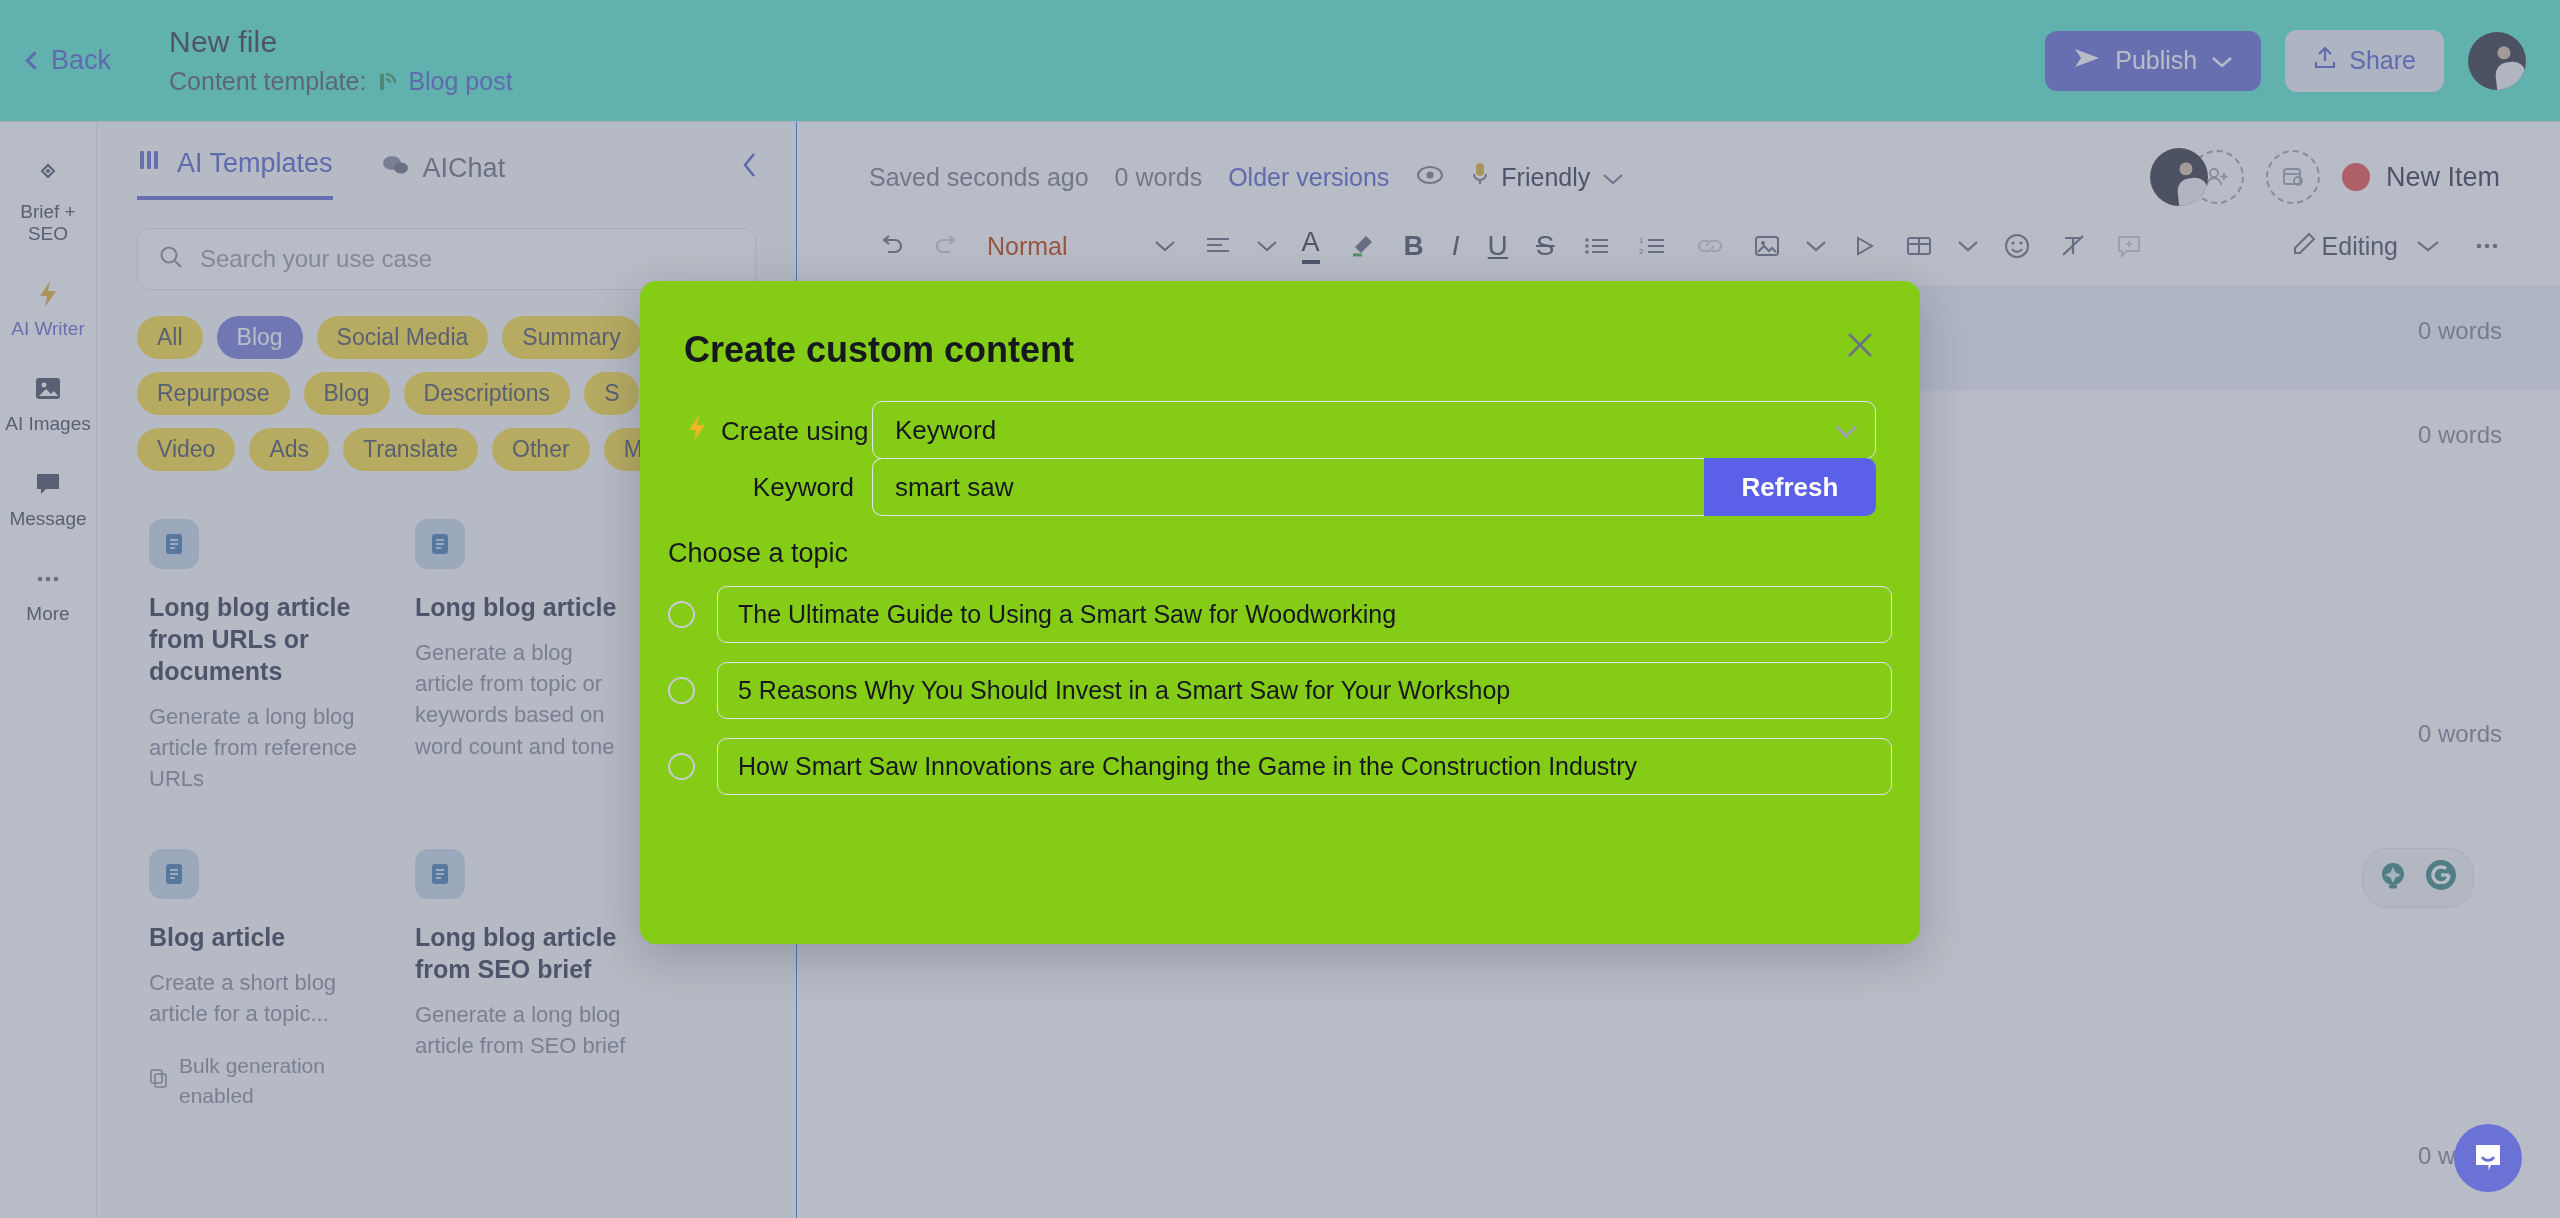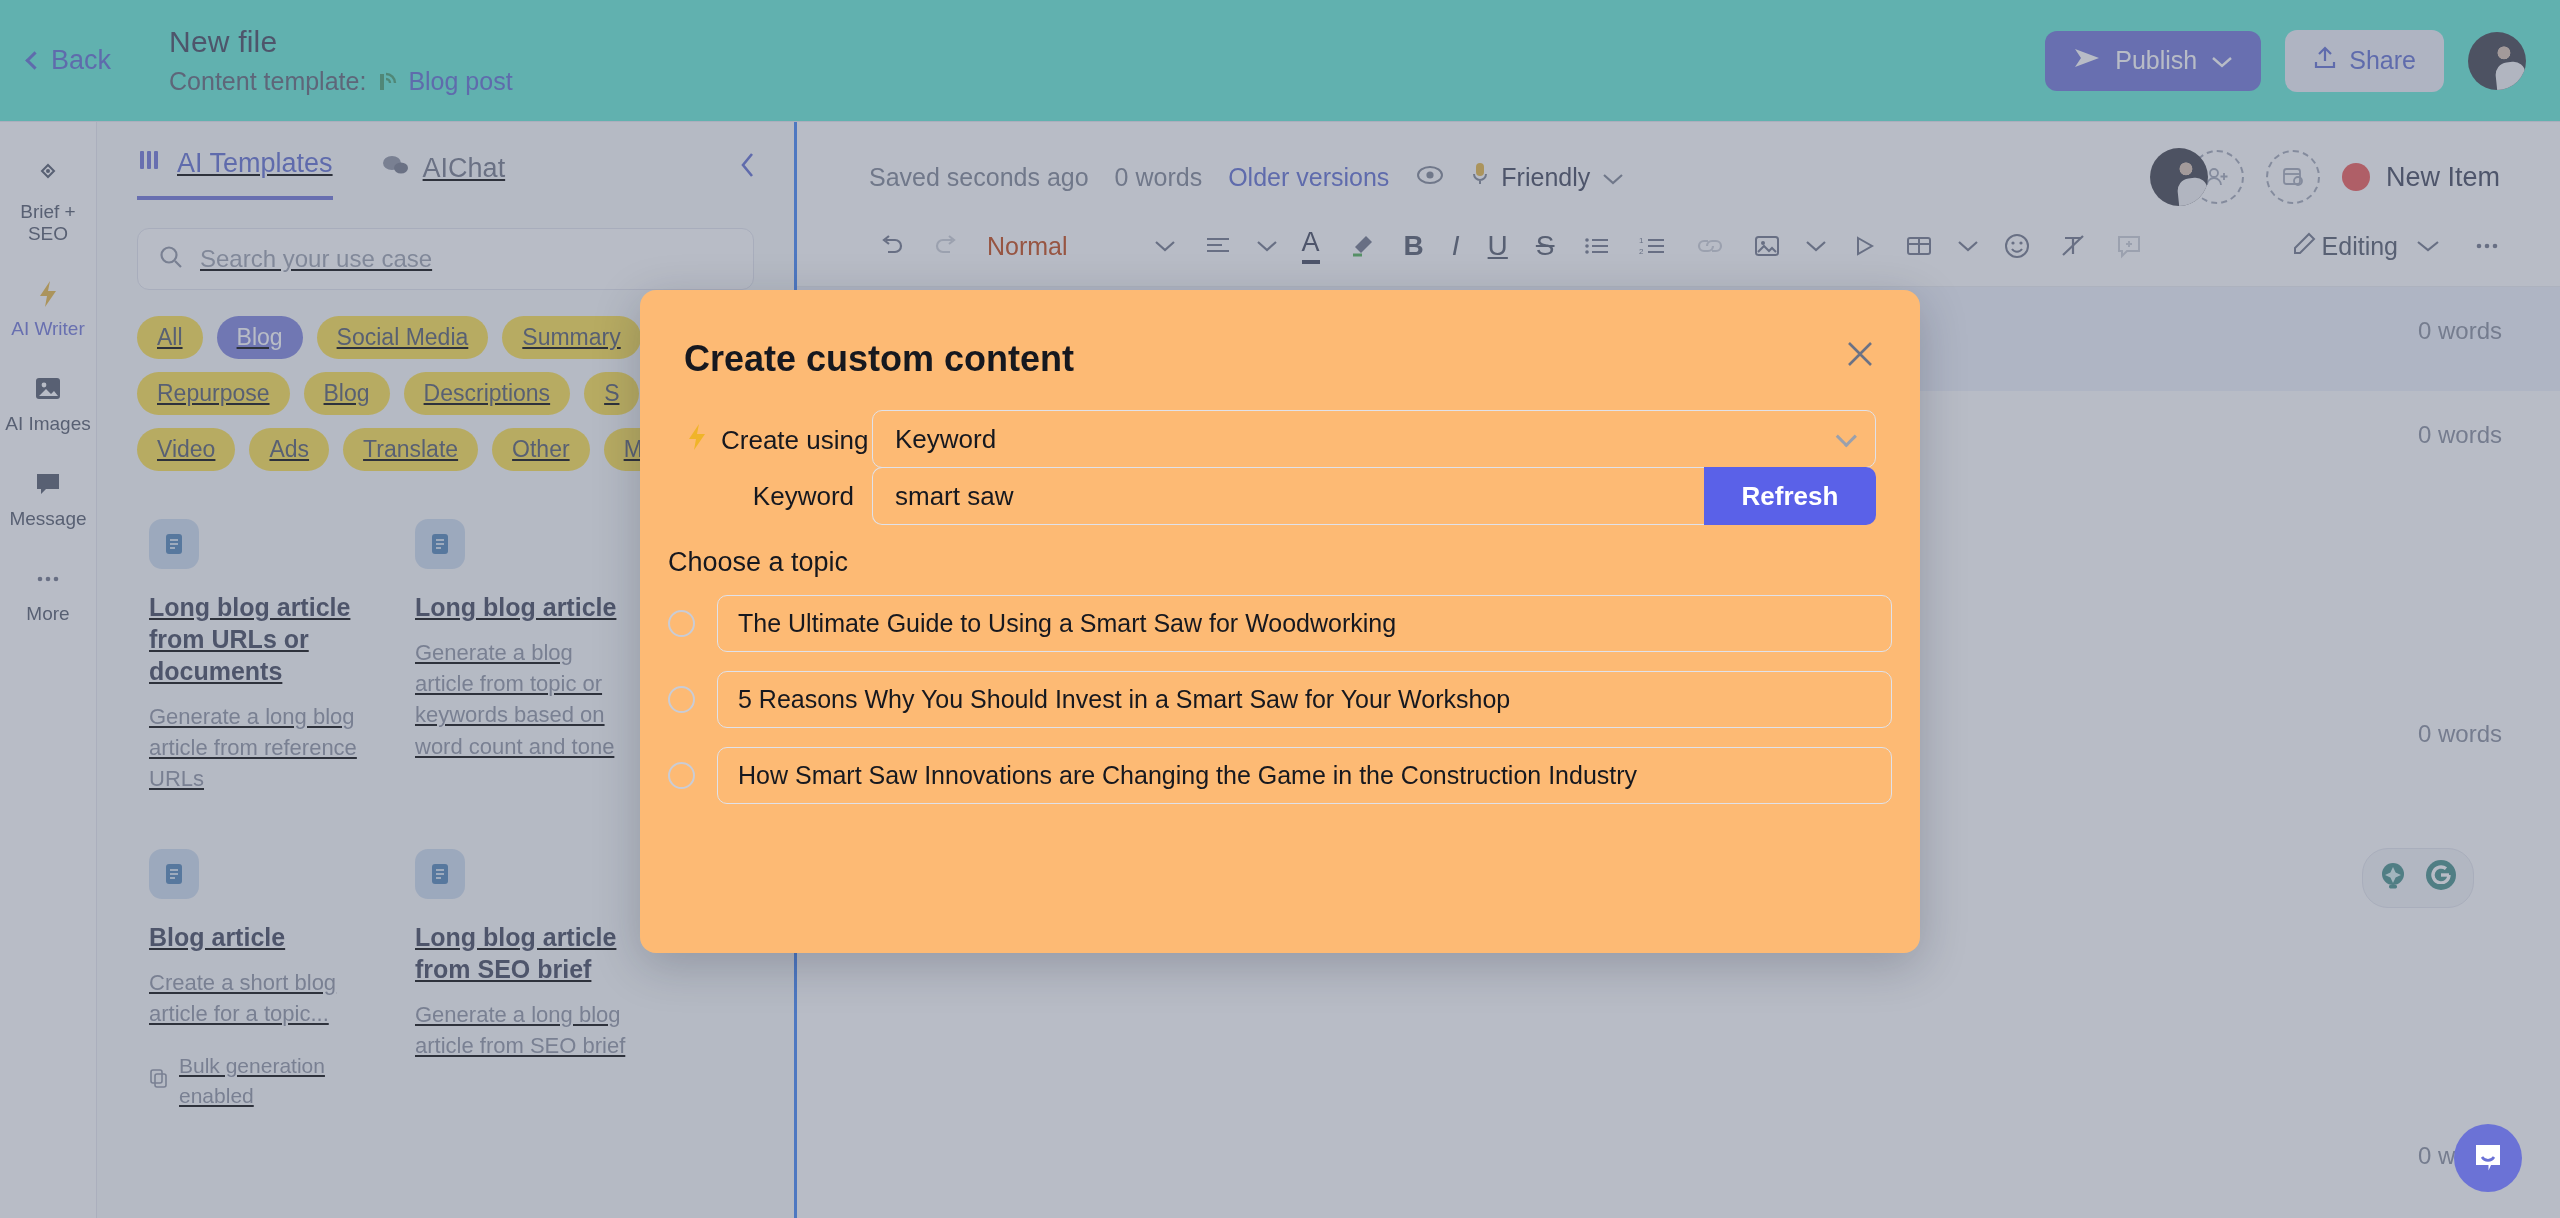--- a/index.html
+++ b/index.html
@@ -71,21 +71,21 @@
     display: flex; flex-direction: column; align-items: center; padding-top: 22px;
   }
   .rail-item { width: 97px; padding: 18px 0 16px; text-align: center; }
   .rail-icon { height: 30px; display: flex; align-items: center; justify-content: center; }
   .rail-label { font-size: 19px; color: #4e5566; margin-top: 9px; }
   .rail-item.active .rail-label { color: #6b72d6; }
 
   
   .tpanel {
     position: absolute; left: 97px; top: 122px; width: 700px; bottom: 0;
-    background: #fafbfc; border-right: 3px solid #3b82f6; text-decoration: underline;
+    background: #fafbfc; border-right: 1px solid #3b82f6;
   }
   .tp-tabs { display: flex; align-items: flex-end; gap: 48px; padding: 20px 0 0 40px; height: 78px; }
   .tp-tab { display: flex; align-items: center; gap: 14px; font-size: 27px; color: #6f7585; padding-bottom: 16px; }
   .tp-tab.active { color: #5b6ad0; border-bottom: 4px solid #6b72d6; }
   .tp-collapse { margin-left: auto; margin-right: 36px; padding-bottom: 16px; color: #5b6ad0; }
 
   .tp-search {
     margin: 28px 40px 0 40px; height: 62px; background:#fff;
     border: 1px solid #e2e4ec; border-radius: 12px;
     display: flex; align-items: center; gap: 16px; padding: 0 20px;
@@ -150,22 +150,22 @@
 
   
   .intercom {
     position: absolute; right: 38px; bottom: 26px; width: 68px; height: 68px;
     border-radius: 50%; background: #6b72d6; display: flex; align-items: center; justify-content: center;
     z-index: 60;
   }
 
   
   .modal {
-    position: absolute; left: 640px; top: 290px; width: 1280px; height: 663px;
-    background: #fdba74; border-radius: 16px; z-index: 100;
+    position: absolute; left: 640px; top: 281px; width: 1280px; height: 663px;
+    background: #84cc16; border-radius: 16px; z-index: 100;
     box-shadow: 0 12px 48px rgba(20,24,40,0.22);
   }
   .modal-title { position: absolute; left: 44px; top: 48px; font-size: 36px; font-weight: 700; color: #16181f; }
   .modal-close { position: absolute; right: 38px; top: 42px; width: 44px; height: 44px; display:flex;align-items:center;justify-content:center; }
 
   .m-row { position: absolute; display: flex; align-items: center; }
   .m-row.r1 { left: 44px; top: 120px; width: 1192px; }
   .m-row.r2 { left: 44px; top: 177px; width: 1192px; }
   .m-lbl-wrap { width: 188px; display: flex; align-items: flex-end; justify-content: flex-start; gap: 11px; }
   .m-lbl-wrap.right { justify-content: flex-end; padding-right: 18px; }

